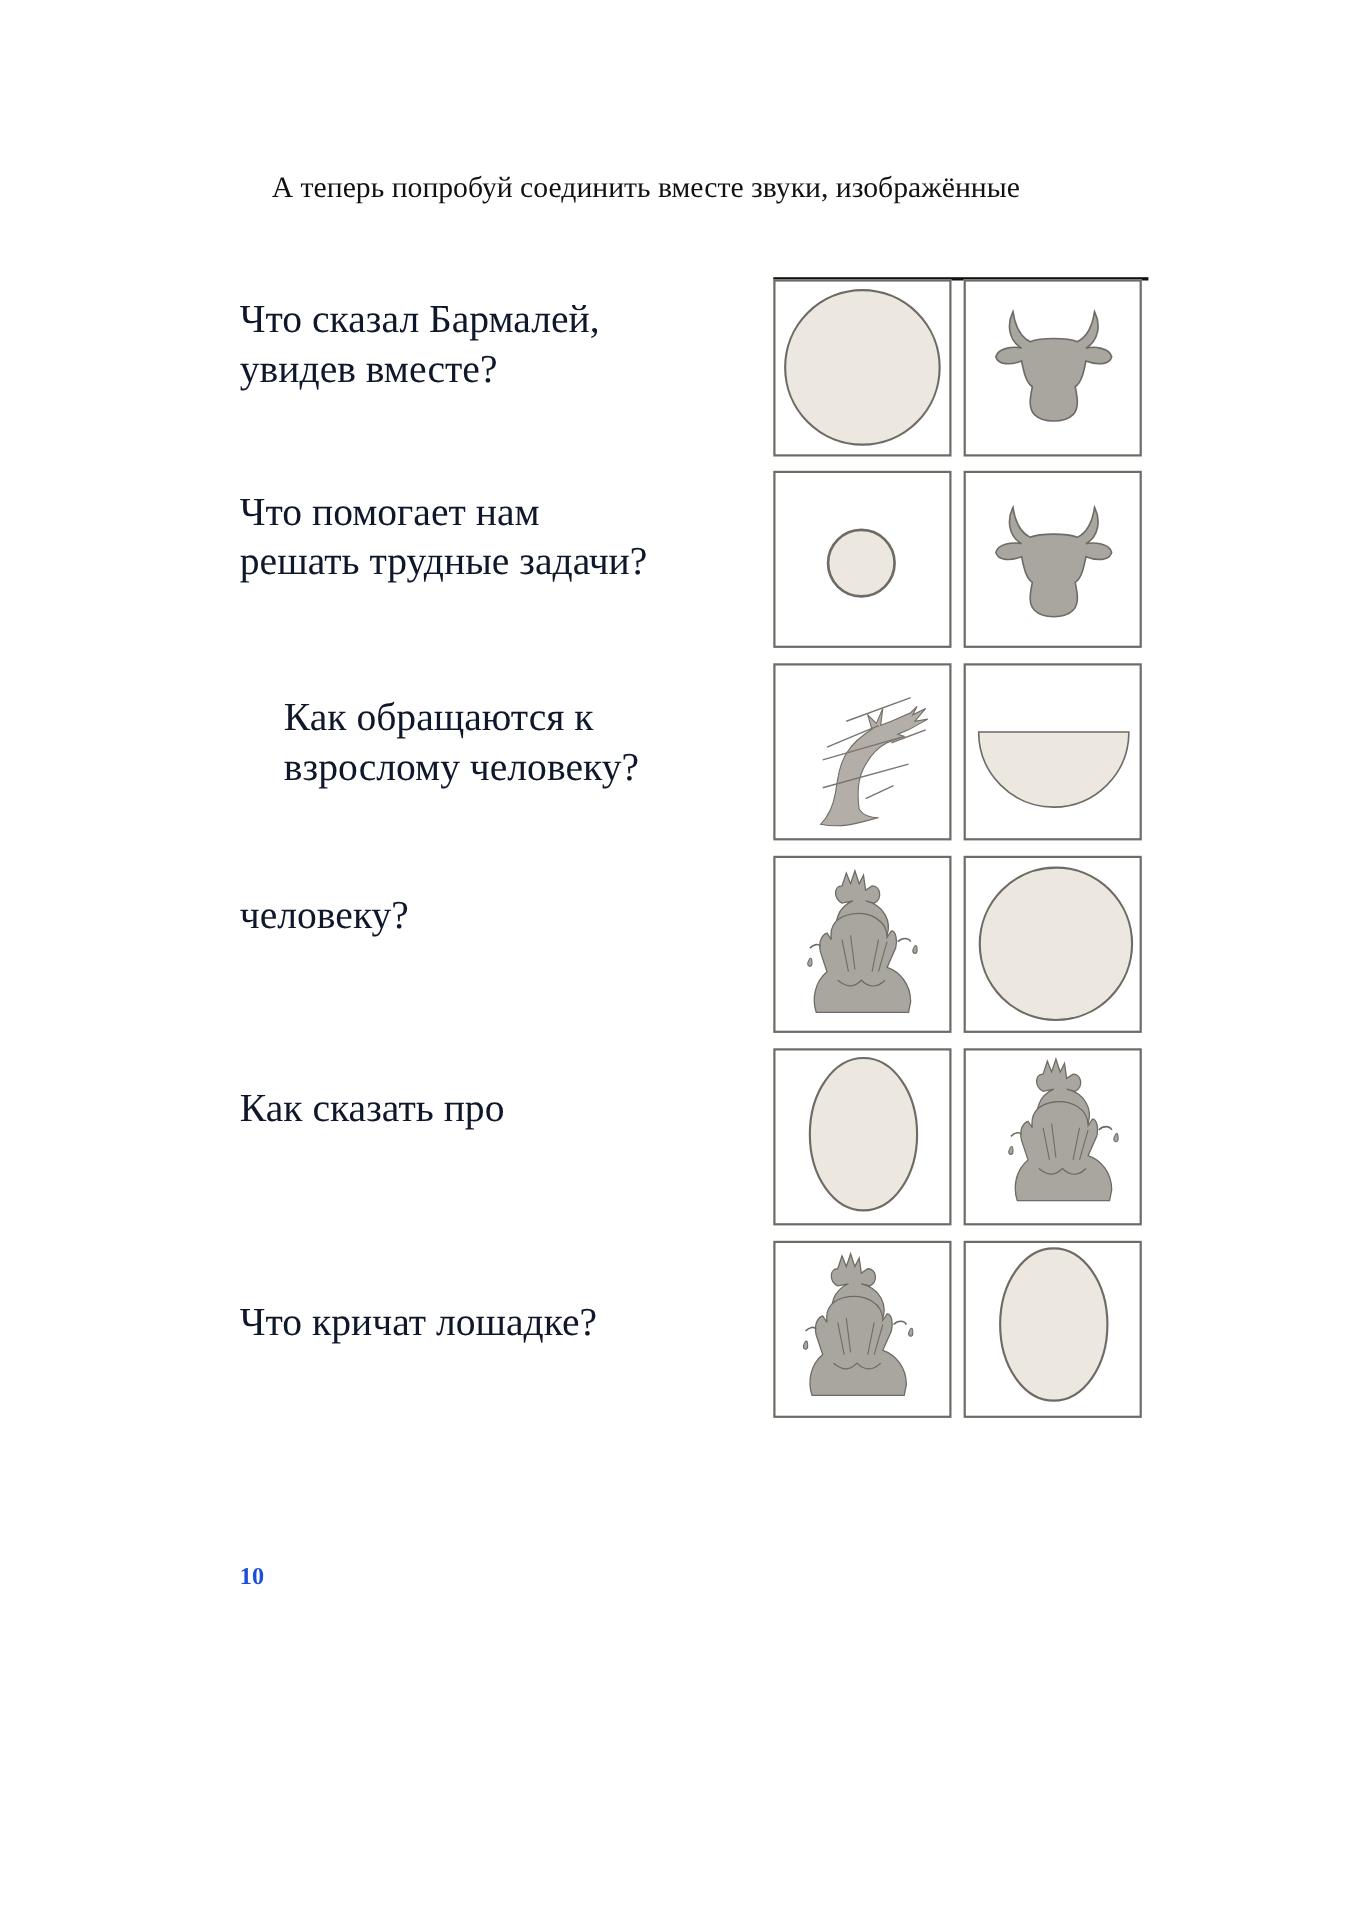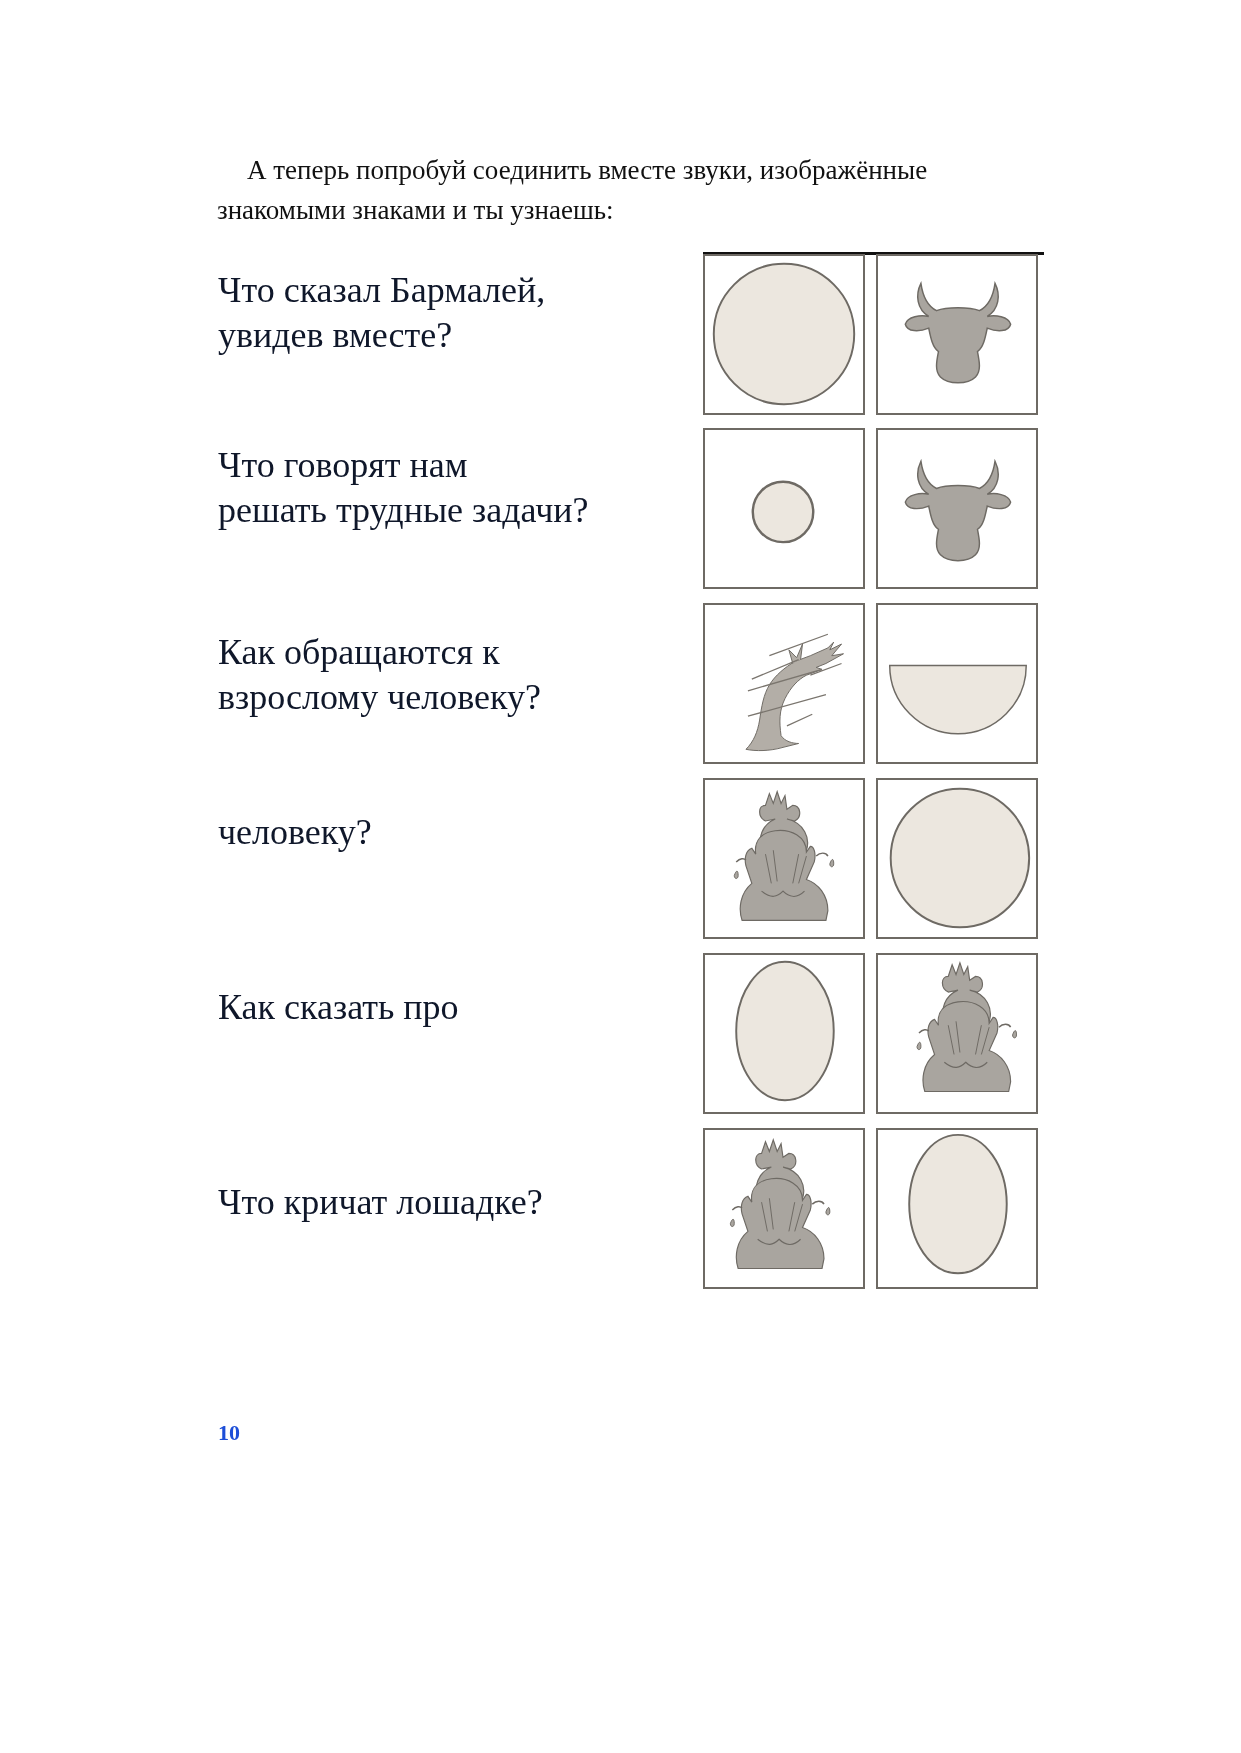--- a/index.html
+++ b/index.html
@@ -10,32 +10,31 @@
   .topline { position:absolute; left:703px; top:252px; width:341px; height:3px; background:#111; }
   .box { position:absolute; width:162px; height:161px; border:2px solid #6e6a64; box-sizing:border-box; background:#fff; }
   .box svg { position:absolute; left:0; top:0; width:100%; height:100%; }
   .page-num { position:absolute; left:218px; top:1420px; font-size:22px; font-weight:bold; color:#1d4ed8; }
 </style>
 </head>
 <body>
 
 <div class="intro">
   <span class="l1">А теперь попробуй соединить вместе звуки, изображённые</span>
-  <span>знакомыми знаками и ты узнаешь:</span>
 </div>
 
 <div class="q" style="top:268px;">
   <div>Что сказал Бармалей,</div>
   <div>увидев вместе?</div>
 </div>
 <div class="q" style="top:443px;">
-  <div>Что говорят нам</div>
+  <div>Что помогает нам</div>
   <div>решать трудные задачи?</div>
 </div>
-<div class="q" style="top:630px;">
+<div class="q" style="top:630px;margin-left:40px;">
   <div>Как обращаются к</div>
   <div>взрослому человеку?</div>
 </div>
 <div class="q" style="top:810px;">
   <div>человеку?</div>
 </div>
 <div class="q" style="top:985px;">
   <div>Как сказать про</div>
 </div>
 <div class="q" style="top:1180px;">

